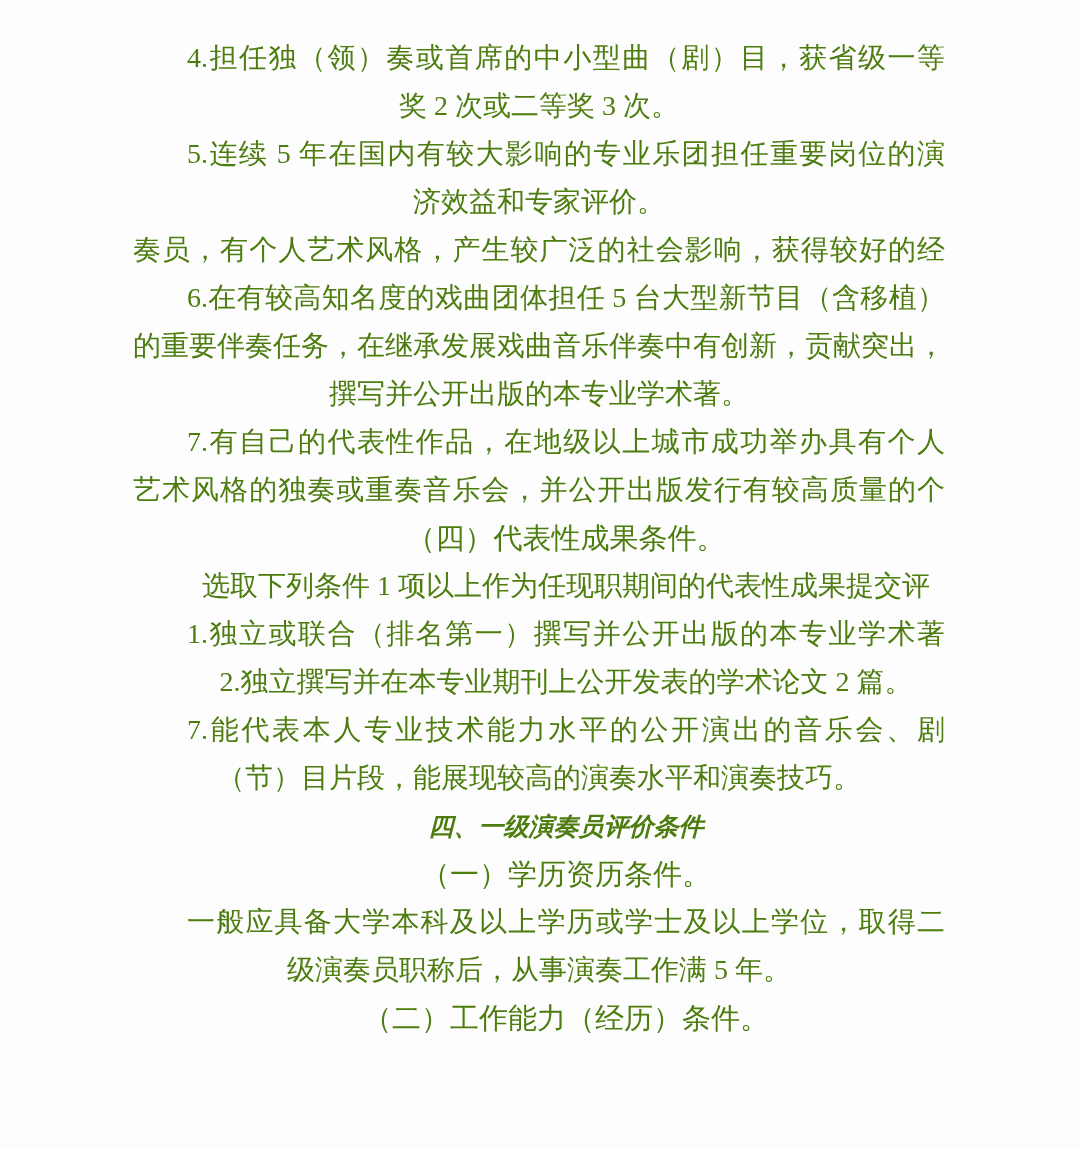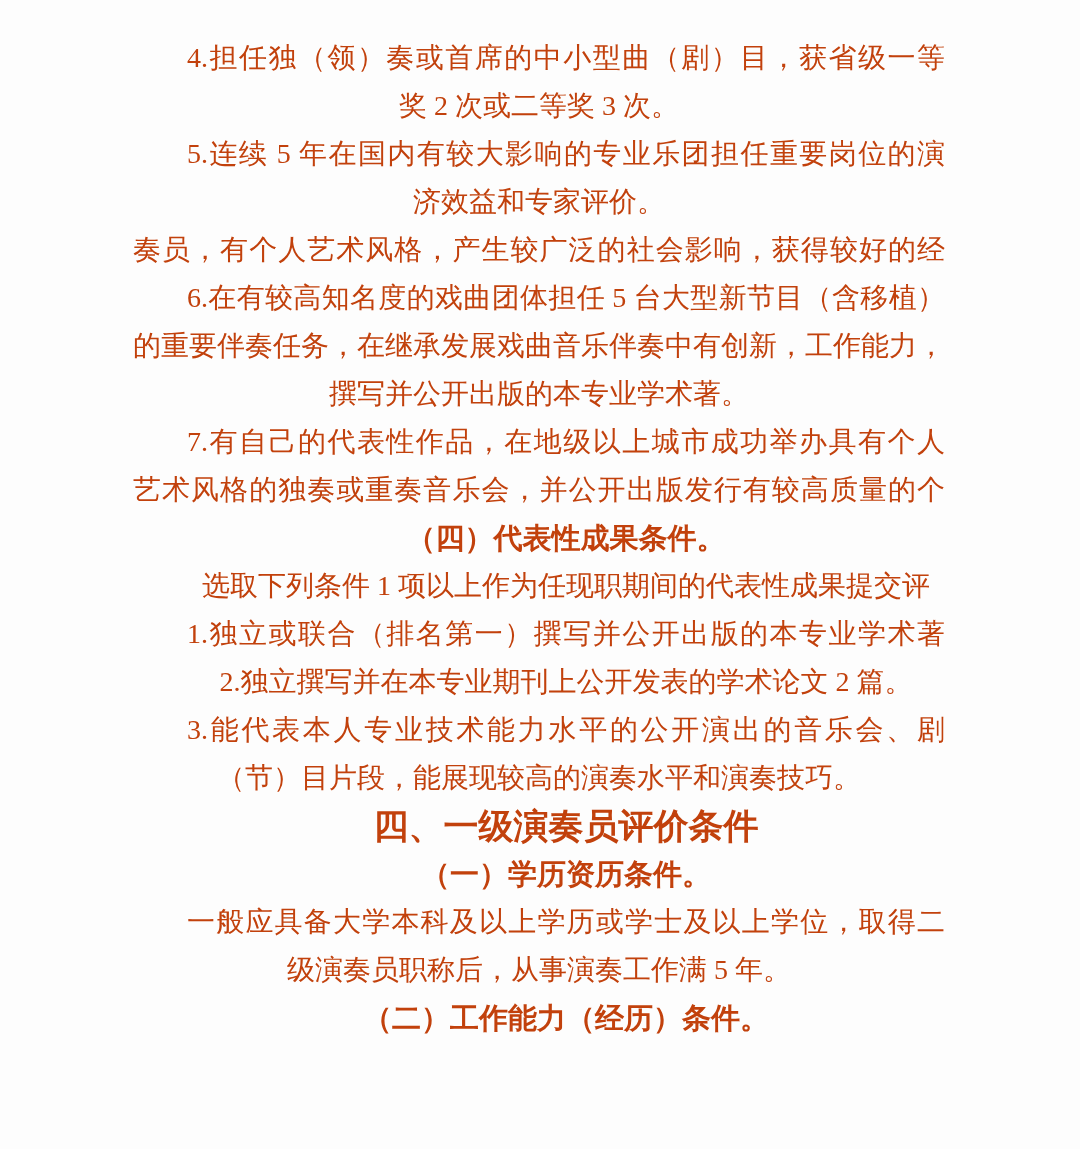--- a/index.html
+++ b/index.html
@@ -44,67 +44,68 @@
   
   .line.fill {
     text-align: justify;
     text-align-last: justify;
   }
   .block.body .line {
     font-weight: normal;
     font-family: "Liberation Serif", "DejaVu Serif", serif;
   }
   .block.heading-sub .line {
-    font-weight: bold;
+    font-weight: normal;
     font-size: 29px;
     font-family: "Liberation Serif", "DejaVu Serif", serif;
   }
   .block.heading-section .line {
     font-weight: bold;
-    font-size: 35px;
+    font-size: 25px;
     font-family: "Liberation Sans", "DejaVu Sans", sans-serif;
+    font-style: italic;
   }
 </style>
 </head>
 <body>
 
 <div class="page" style="background: rgb(253, 253, 253);">
-  <div class="content" id="content" style="color: #c2410c;">
+  <div class="content" id="content" style="color: #4d7c0f;">
       <div class="block body">
         <div class="line indent fill">4.担任独（领）奏或首席的中小型曲（剧）目，获省级一等</div>
         <div class="line">奖 2 次或二等奖 3 次。</div>
       </div>
       <div class="block body">
         <div class="line indent fill">5.连续 5 年在国内有较大影响的专业乐团担任重要岗位的演</div>
         <div class="line">济效益和专家评价。</div>
         <div class="line fill">奏员，有个人艺术风格，产生较广泛的社会影响，获得较好的经</div>
       </div>
       <div class="block body">
         <div class="line indent fill">6.在有较高知名度的戏曲团体担任 5 台大型新节目（含移植）</div>
-        <div class="line fill">的重要伴奏任务，在继承发展戏曲音乐伴奏中有创新，工作能力，</div>
+        <div class="line fill">的重要伴奏任务，在继承发展戏曲音乐伴奏中有创新，贡献突出，</div>
         <div class="line">撰写并公开出版的本专业学术著。</div>
       </div>
       <div class="block body">
         <div class="line indent fill">7.有自己的代表性作品，在地级以上城市成功举办具有个人</div>
         <div class="line fill">艺术风格的独奏或重奏音乐会，并公开出版发行有较高质量的个</div>
       </div>
       <div class="block heading-sub">
         <div class="line indent">（四）代表性成果条件。</div>
       </div>
       <div class="block body">
         <div class="line indent">选取下列条件 1 项以上作为任现职期间的代表性成果提交评审：</div>
       </div>
       <div class="block body">
         <div class="line indent fill">1.独立或联合（排名第一）撰写并公开出版的本专业学术著</div>
       </div>
       <div class="block body">
         <div class="line indent">2.独立撰写并在本专业期刊上公开发表的学术论文 2 篇。</div>
       </div>
       <div class="block body">
-        <div class="line indent fill">3.能代表本人专业技术能力水平的公开演出的音乐会、剧</div>
+        <div class="line indent fill">7.能代表本人专业技术能力水平的公开演出的音乐会、剧</div>
         <div class="line">（节）目片段，能展现较高的演奏水平和演奏技巧。</div>
       </div>
       <div class="block heading-section">
         <div class="line indent">四、一级演奏员评价条件</div>
       </div>
       <div class="block heading-sub">
         <div class="line indent">（一）学历资历条件。</div>
       </div>
       <div class="block body">
         <div class="line indent fill">一般应具备大学本科及以上学历或学士及以上学位，取得二</div>

